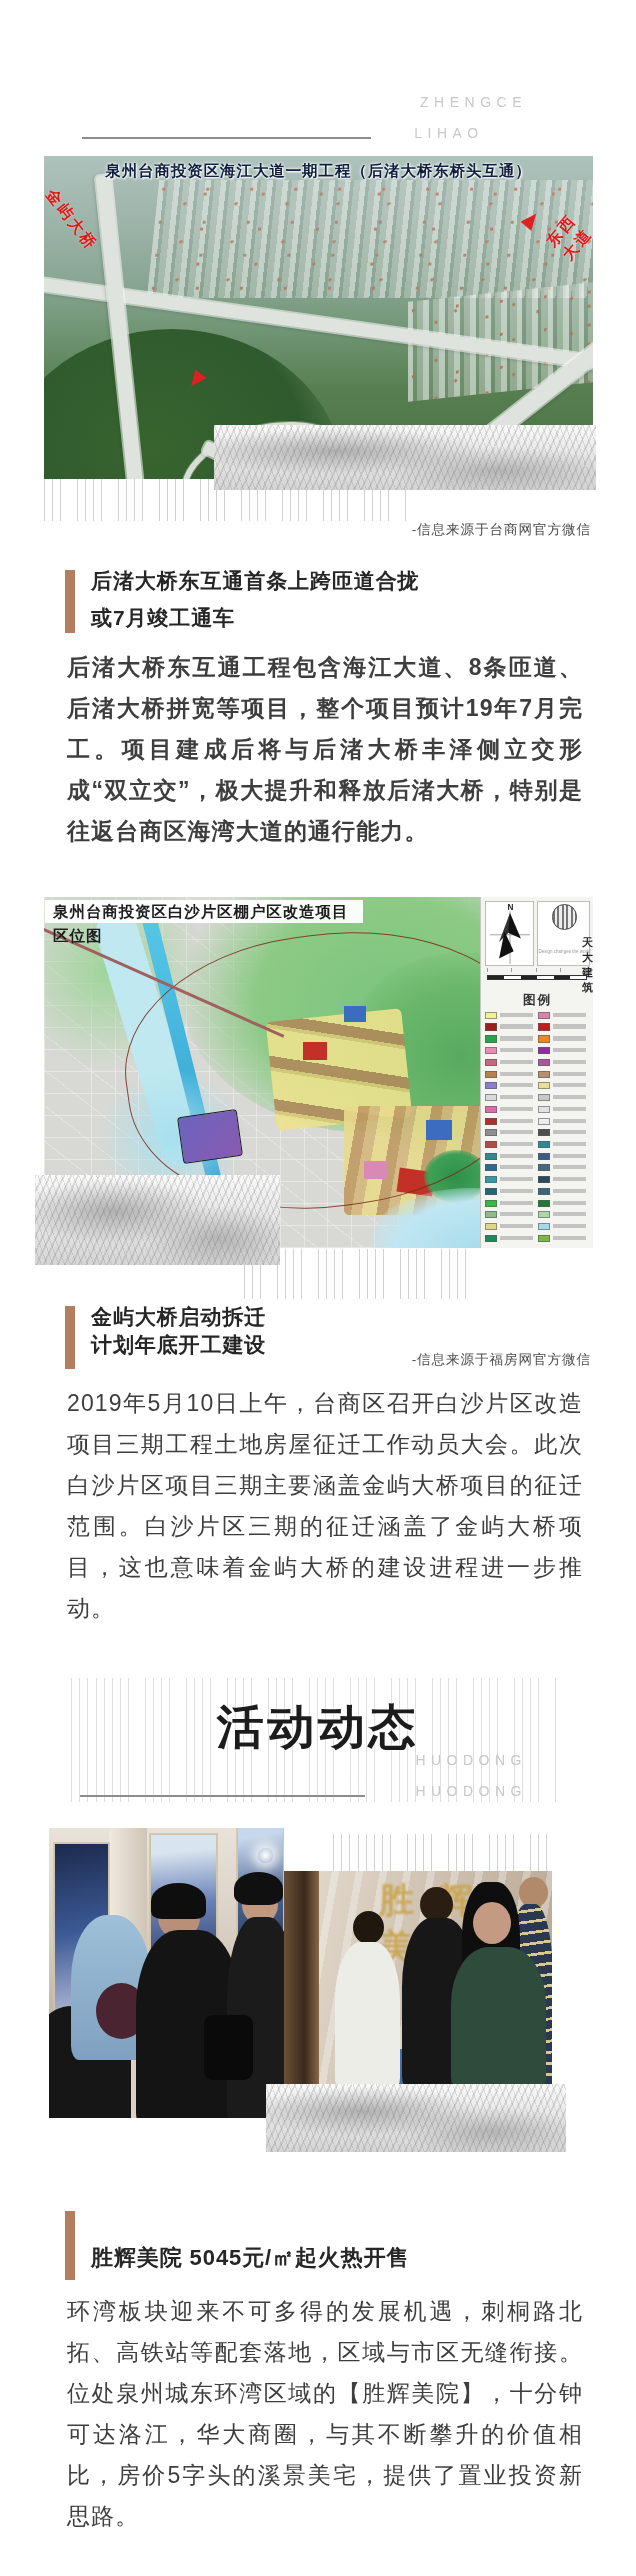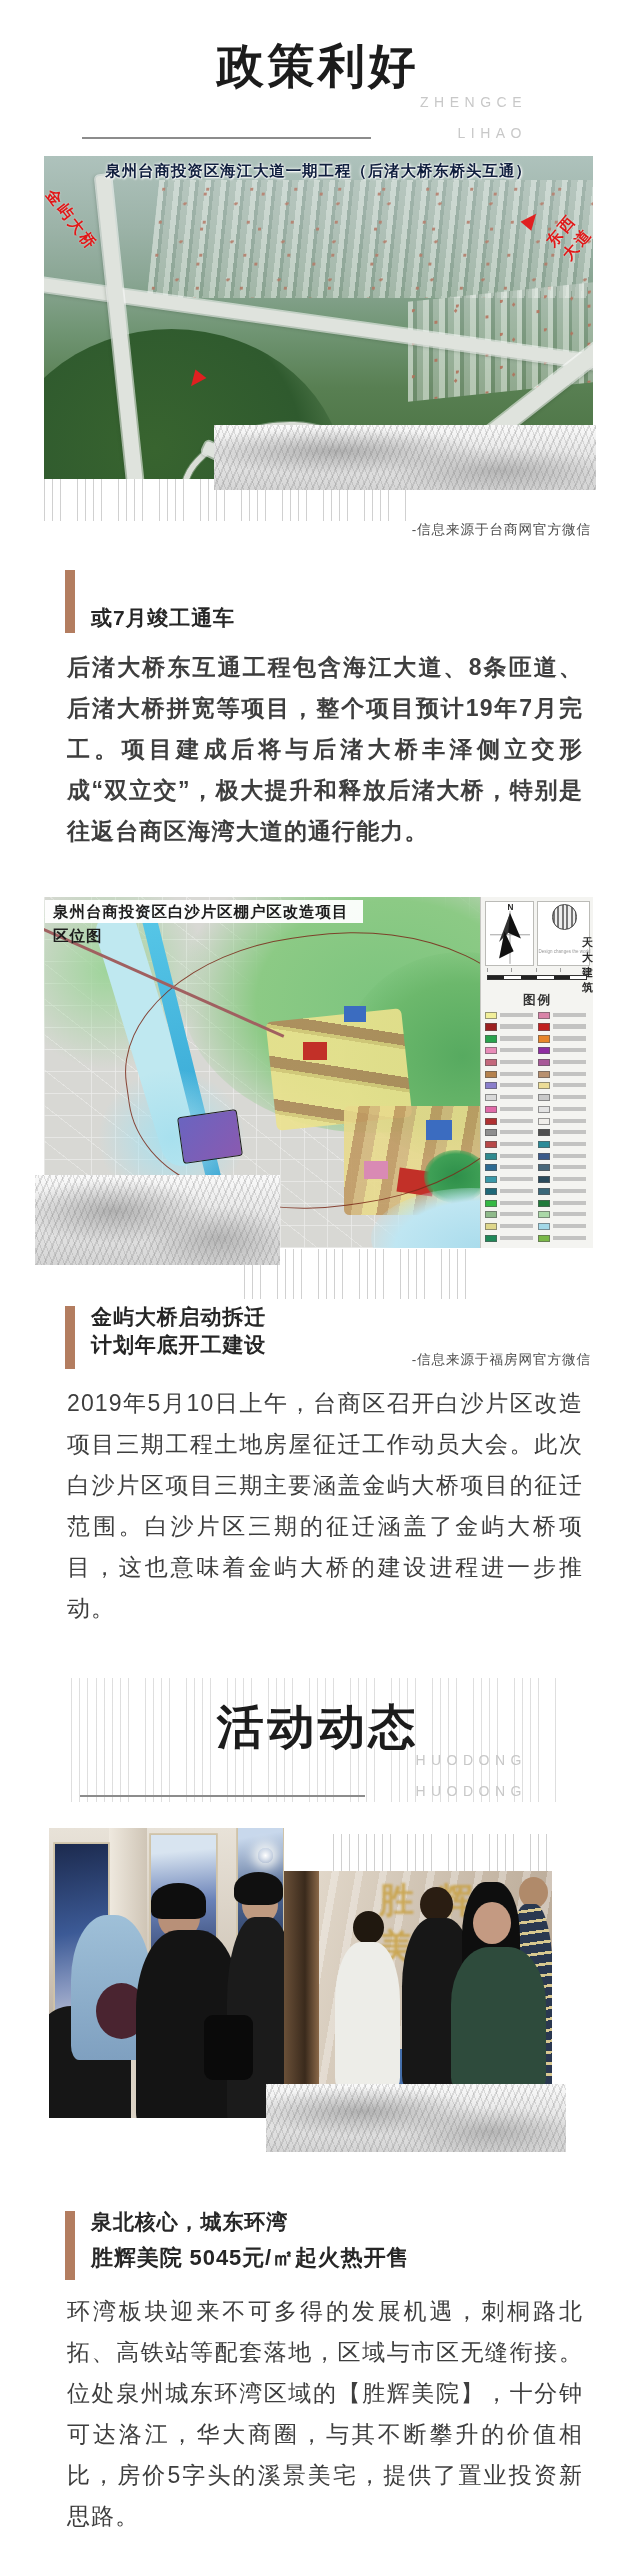--- a/index.html
+++ b/index.html
@@ -79,23 +79,22 @@
       repeating-linear-gradient(100deg, rgba(255,255,255,.5) 0 7.3px, transparent 7.3px 23.6px); }
   .gold-text { font-size:35px; font-weight:700; color:#c9a34a; letter-spacing:23.6px; filter:blur(0.9px); opacity:.9; }
   .p-head { border-radius:50%; }
   .p-body { border-radius:40% 40% 8% 8%; }
 </style>
 </head>
 <body>
 
 <div id="canvas">
 
-  <div class="abs big-title" style="left:0; top:35px;">政策利好</div>
   <div class="abs latin-wm" style="left:371px; top:87px;">ZHENGCE</div>
-  <div class="abs latin-wm" style="left:371px; top:118px;">LIHAO</div>
+  <div class="abs latin-wm" style="left:371px; top:118px;text-align:center;">LIHAO</div>
   <div class="abs hline" style="left:82px; top:137px; width:289px;"></div>
 
   <div class="abs" id="photo1">
     <div class="abs city-tex" style="left:109px; top:23.6px; width:440px; height:118px; transform:skewX(-6deg);"></div>
     <div class="abs city-tex" style="left:364px; top:136px; width:185px; height:100px; transform:skewY(-6deg); opacity:.85;"></div>
     <div class="abs blob" style="left:-45px; top:173px; width:345px; height:300px; background:radial-gradient(ellipse at 45% 40%, #38642f, #2f5a2e 55%, transparent 75%);"></div>
     <div class="abs blob" style="left:227px; top:273px; width:218px; height:164px; background:radial-gradient(ellipse at 50% 50%, #4d7a40, transparent 70%);"></div>
     <div class="abs blob" style="left:227px; top:300px; width:100px; height:64px; background:radial-gradient(circle at 30% 40%, #d89a30, transparent 55%), radial-gradient(circle at 70% 60%, #c06a28, transparent 55%);"></div>
 
     <div class="abs ramp" style="left:136px; top:268px; width:182px; height:109px; transform:rotate(-12deg);"></div>
@@ -108,20 +107,21 @@
     <div class="abs red-label" style="left:12.7px; top:29px; transform:rotate(52deg); transform-origin:left top;">金屿大桥</div>
     <div class="abs red-arrow" style="left:145px; top:216px; transform:rotate(38deg);"></div>
     <div class="abs red-label" style="left:498px; top:82px; transform:rotate(-50deg); transform-origin:left top;">东西大道</div>
     <div class="abs red-arrow" style="left:480px; top:56px; transform:rotate(-140deg);"></div>
   </div>
   <div class="abs sketch" style="left:214px; top:425px; width:382px; height:65px;"></div>
   <div class="abs hatch" style="left:44px; top:479px; width:364px; height:42px;"></div>
   <div class="abs caption" style="left:318px; top:521px;">-信息来源于台商网官方微信</div>
 
   <div class="abs acc-bar" style="left:65px; top:570px; height:63px;"></div>
+  <div class="abs h-line" style="top:567px;">后渚大桥东互通首条上跨匝道合拢</div>
   <div class="abs h-line" style="top:604px;">或7月竣工通车</div>
   <div class="abs body-p" style="top:647px;font-weight:bold;">后渚大桥东互通工程包含海江大道、8条匝道、后渚大桥拼宽等项目，整个项目预计19年7月完工。项目建成后将与后渚大桥丰泽侧立交形成“双立交”，极大提升和释放后渚大桥，特别是往返台商区海湾大道的通行能力。</div>
 
   <div class="abs" id="mapimg">
     <div class="abs map-grid"></div>
     <div class="abs blob" style="left:136px; top:-55px; width:382px; height:291px; background:radial-gradient(ellipse at 55% 55%, #7cc47e, #8cca85 45%, transparent 72%);"></div>
     <div class="abs blob" style="left:300px; top:55px; width:236px; height:209px; background:radial-gradient(ellipse at 50% 50%, #57aa60, #6cb86c 50%, transparent 75%);"></div>
     <div class="abs blob" style="left:-36px; top:-27px; width:200px; height:200px; background:radial-gradient(ellipse at 50% 50%, #9ed49a, transparent 70%);"></div>
     <div class="abs" style="left:87px; top:9px; width:264px; height:42px; background:#bfe8f0; transform:rotate(73deg); transform-origin:left top; border-radius:20px;"></div>
     <div class="abs" style="left:109px; top:5.5px; width:300px; height:14.5px; background:linear-gradient(90deg,#58c8e8,#2f9fd0); transform:rotate(76deg); transform-origin:left top; border-radius:7.3px;"></div>
@@ -330,18 +330,17 @@
     <div class="abs p-head" style="left:235px; top:5.5px; width:29px; height:31px; background:#b08a6a;"></div>
     <div class="abs p-body" style="left:224px; top:33px; width:45px; height:185px; background:repeating-linear-gradient(172deg,#2a3850 0 8.2px,#d8c890 8.2px 11px);"></div>
     <div class="abs" style="left:178px; top:11px; width:58px; height:136px; background:#0e0e0e; border-radius:40% 40% 20% 20%;"></div>
     <div class="abs p-head" style="left:189px; top:31px; width:38px; height:42px; background:#c49a82;"></div>
     <div class="abs p-body" style="left:167px; top:76px; width:95px; height:142px; background:#2e4b3c;"></div>
   </div>
 
   <div class="abs sketch" style="left:266px; top:2084px; width:300px; height:68px;"></div>
 
   <div class="abs acc-bar" style="left:65px; top:2211px; height:69px;"></div>
-  <div class="abs h-line" style="top:2208px;">泉北核心，城东环湾</div>
   <div class="abs h-line" style="top:2244px; font-size:22px;">胜辉美院 5045元/㎡起火热开售</div>
   <div class="abs body-p" style="top:2291px;">环湾板块迎来不可多得的发展机遇，刺桐路北拓、高铁站等配套落地，区域与市区无缝衔接。位处泉州城东环湾区域的【胜辉美院】，十分钟可达洛江，华大商圈，与其不断攀升的价值相比，房价5字头的溪景美宅，提供了置业投资新思路。</div>
 
 </div>
 
 
 </body></html>

